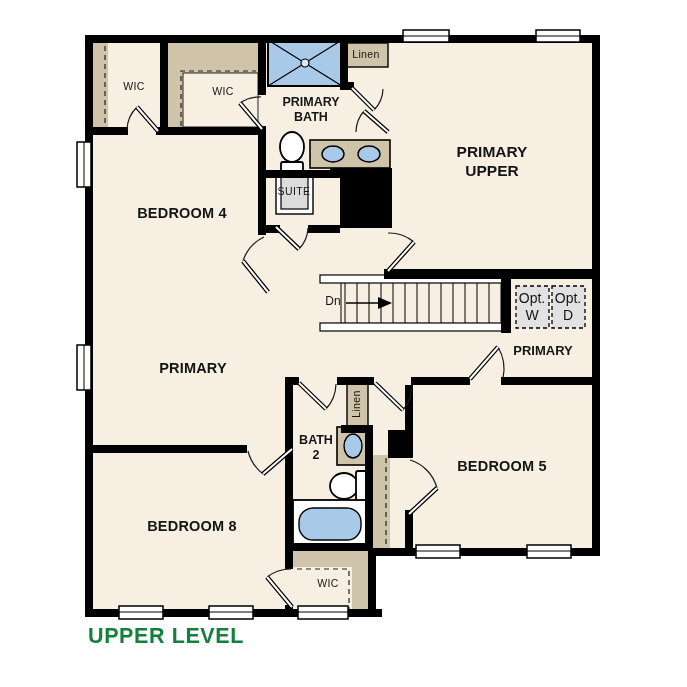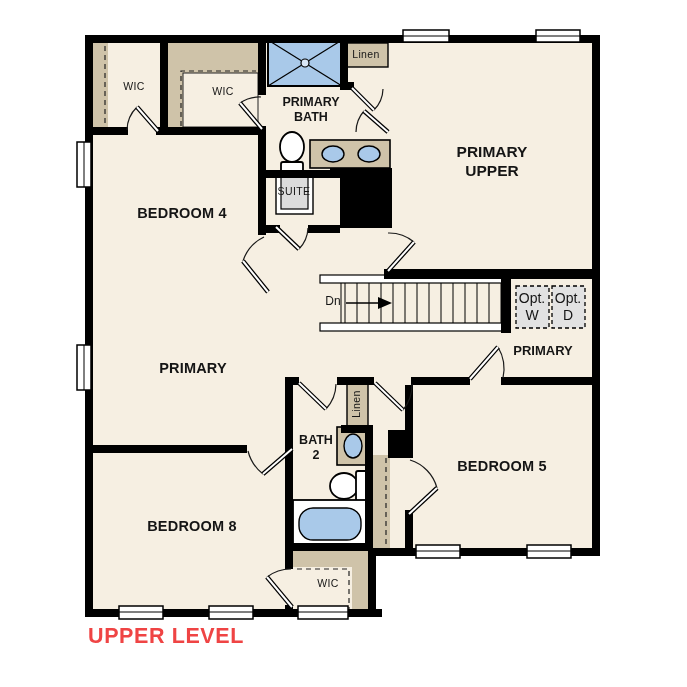--- a/index.html
+++ b/index.html
@@ -8,21 +8,21 @@
   .plan-svg{position:absolute;left:0;top:0;}
   .lbl{position:absolute;transform:translate(-50%,-50%);color:#151515;text-align:center;
        white-space:nowrap;line-height:1.08;}
   .room{font-weight:bold;font-size:14.5px;letter-spacing:.2px;}
   .room-lg{font-weight:bold;font-size:15.5px;line-height:1.22;}
   .room-md{font-weight:bold;font-size:12.5px;line-height:1.18;}
   .small{font-size:10.5px;letter-spacing:.4px;}
   .tiny{font-size:14px;line-height:1.2;}
   .dn{font-size:12px;}
   .vert{writing-mode:vertical-rl;transform:translate(-50%,-50%) rotate(180deg);}
-  .title{position:absolute;font-weight:bold;font-size:21.5px;letter-spacing:.6px;color:#ef4444;}
+  .title{position:absolute;font-weight:bold;font-size:21.5px;letter-spacing:.6px;color:#15803d;}
 </style>
 </head>
 <body>
 
 <div class="canvas">
 
 <svg class="plan-svg" width="687" height="687" viewBox="0 0 687 687">
 
   <g>
     <rect x="89" y="39" width="507" height="513" fill="#f6efe2"></rect>

